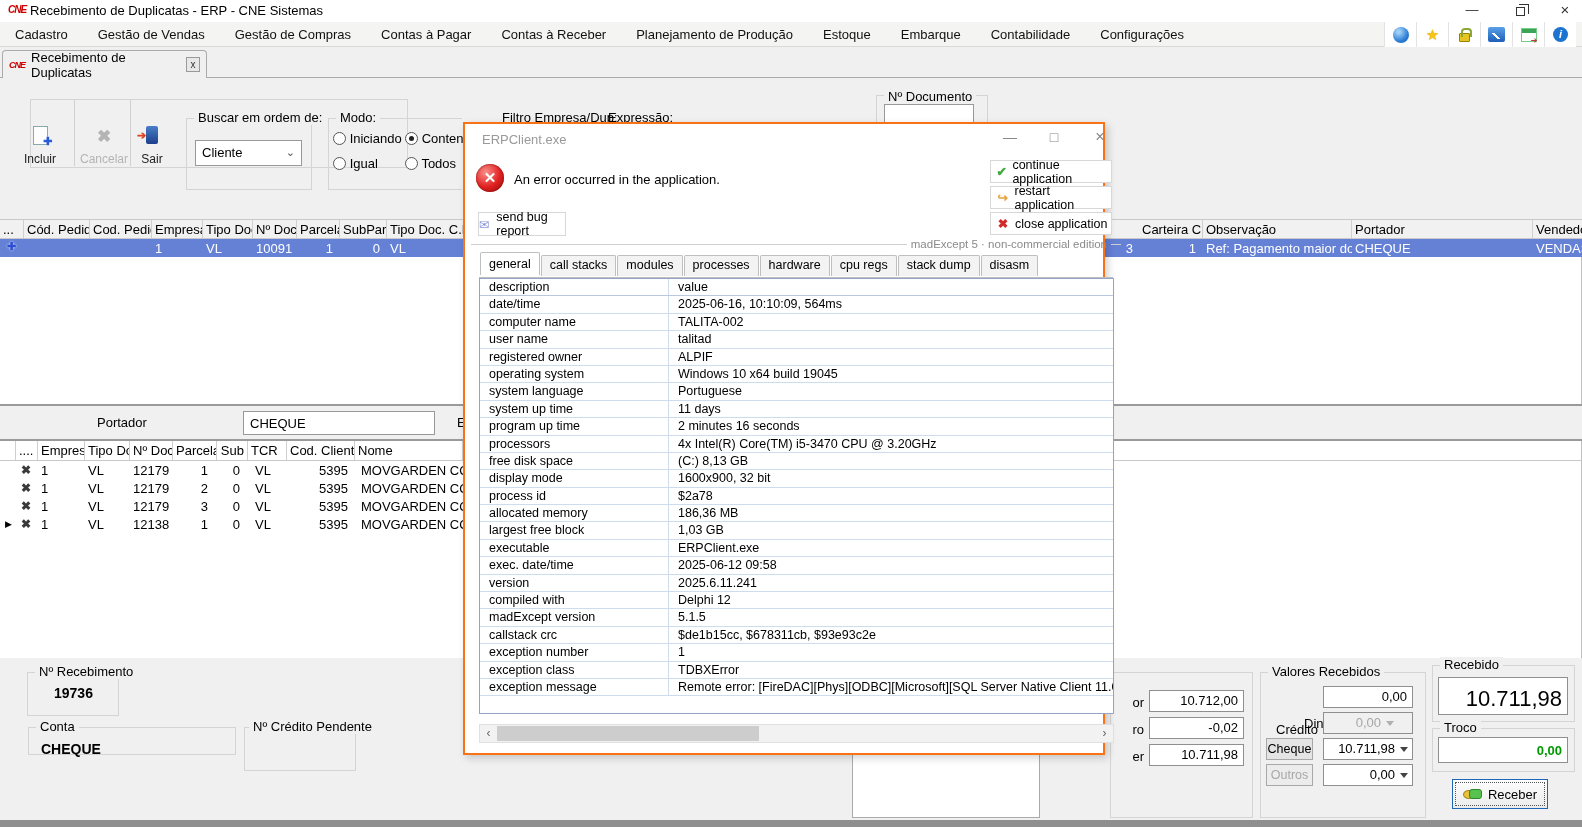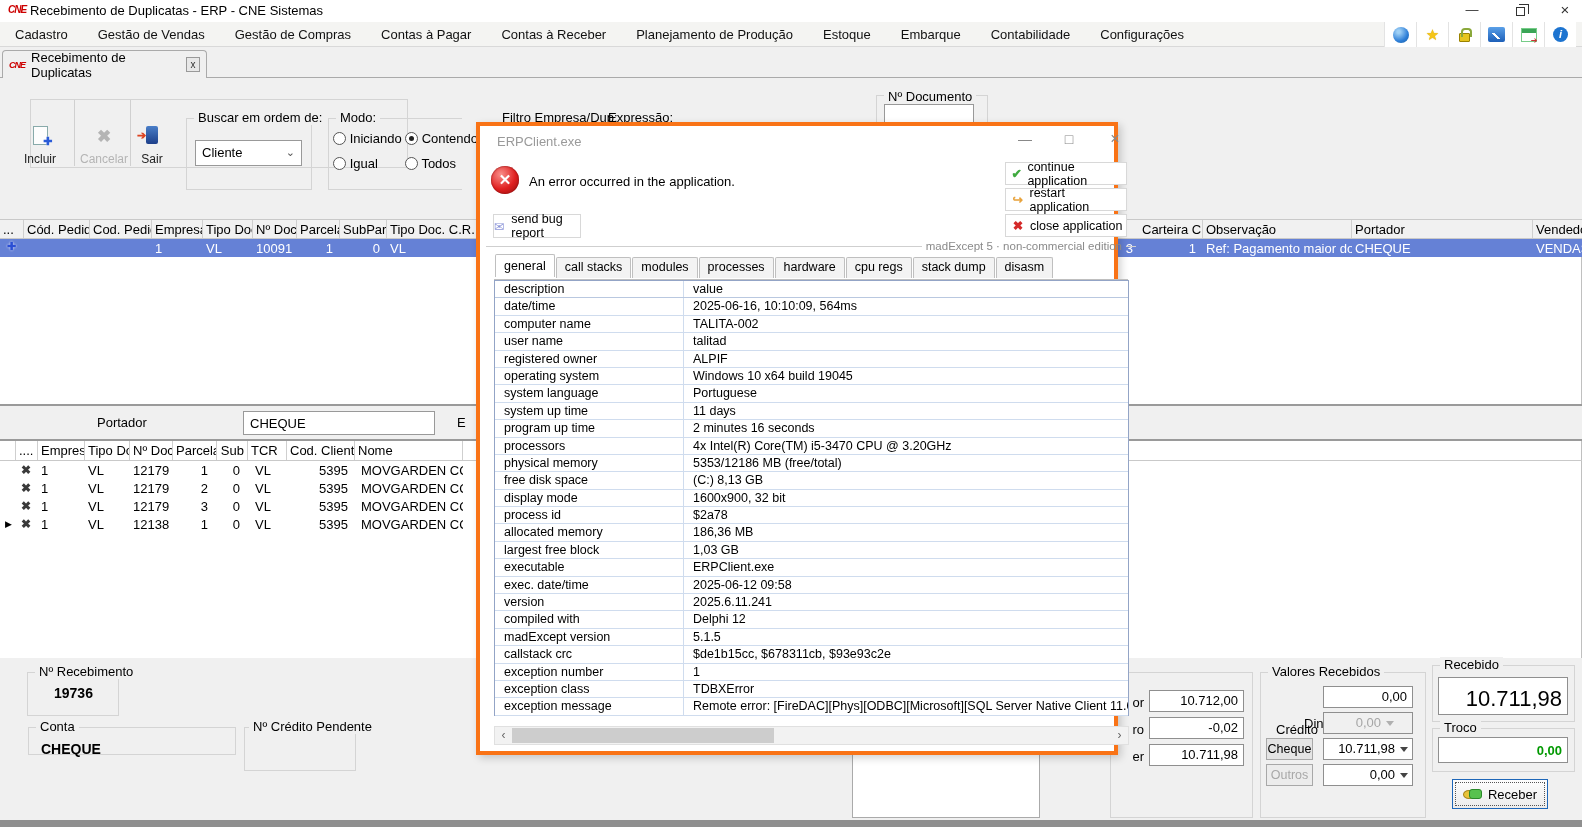--- a/index.html
+++ b/index.html
@@ -59,21 +59,21 @@
   .radio.on:after { content:""; position:absolute; left:3px; top:3px; width:5px; height:5px; border-radius:50%; background:#222; }
 
   .field { background:#fff; border:1px solid #999; }
 
   
   .ghc { position:absolute; top:0; height:100%; border-right:1px solid #cfcfcf; padding:2px 3px 0 3px; font-size:13px; white-space:nowrap; overflow:hidden; }
   .gcell { position:absolute; top:0; height:100%; padding:2px 3px 0 3px; font-size:13px; white-space:nowrap; overflow:hidden; }
   .r { text-align:right; }
 
   
-  #dlg { position:absolute; left:463px; top:122px; width:642px; height:633px; background:#fff; border:4px solid #f97316; box-shadow:3px 3px 8px rgba(0,0,0,.18); z-index:10;margin-left:13px; }
+  #dlg { position:absolute; left:463px; top:122px; width:642px; height:633px; background:#fff; border:2px solid #f97316; box-shadow:3px 3px 8px rgba(0,0,0,.18); z-index:10; }
   #dlg .dtitle { position:absolute; left:17px; top:8px; color:#9a9a9a; font-size:13px; }
   #dlg .dbtn { position:absolute; width:34px; height:24px; top:2px; text-align:center; line-height:22px; color:#888; font-size:14px; }
   .mad-btn { position:absolute; left:525px; width:122px; height:23px; background:#fff; border:1px solid #d8d8d8; display:flex; align-items:center; font-size:12.5px; }
   .mad-btn .mi-ic { width:24px; text-align:center; }
   .bug-btn { position:absolute; left:13px; top:88px; width:88px; height:24px; background:#fff; border:1px solid #d8d8d8; display:flex; align-items:center; font-size:12.5px; }
   .err-ic { position:absolute; left:11px; top:40px; width:28px; height:28px; border-radius:50%; background:radial-gradient(circle at 35% 30%, #f98f8a, #e02020 55%, #8f0d0d); box-shadow:inset 0 0 2px #700; color:#fff; font-weight:bold; font-size:15px; text-align:center; line-height:28px; }
   #edition { position:absolute; left:6px; top:114px; width:650px; display:flex; align-items:center; color:#8a8a8a; font-size:11.5px; }
   #edition .ln { border-top:1px solid #cfcfcf; height:0; }
   
   .dtab { height:21px; padding:2px 8px 0 8px; font-size:12.5px; border:1px solid #bfbfbf; border-bottom:none; background:#f3f3f3; margin-right:1px; border-radius:2px 2px 0 0; }
@@ -443,24 +443,20 @@
         </div>
       <div class="trow">
           <span class="c1">program up time</span>
           <span class="c2">2 minutes 16 seconds</span>
         </div>
       <div class="trow">
           <span class="c1">processors</span>
           <span class="c2">4x Intel(R) Core(TM) i5-3470 CPU @ 3.20GHz</span>
         </div>
       <div class="trow">
-          <span class="c1">physical memory</span>
-          <span class="c2">5353/12186 MB (free/total)</span>
-        </div>
-      <div class="trow">
           <span class="c1">free disk space</span>
           <span class="c2">(C:) 8,13 GB</span>
         </div>
       <div class="trow">
           <span class="c1">display mode</span>
           <span class="c2">1600x900, 32 bit</span>
         </div>
       <div class="trow">
           <span class="c1">process id</span>
           <span class="c2">$2a78</span>

